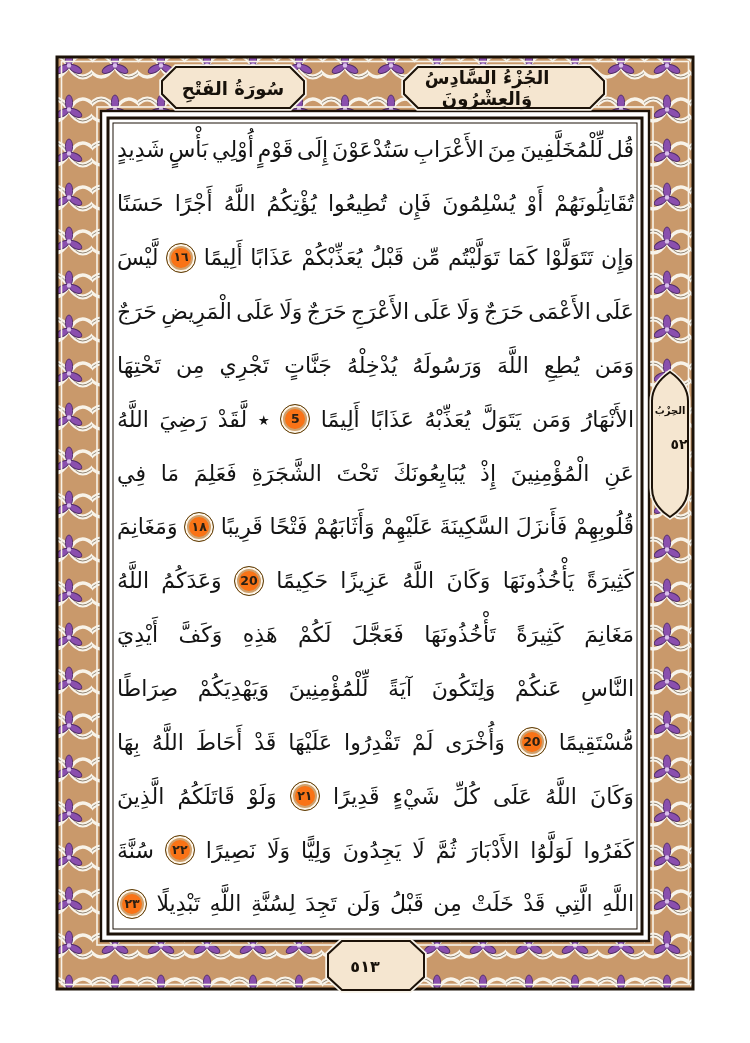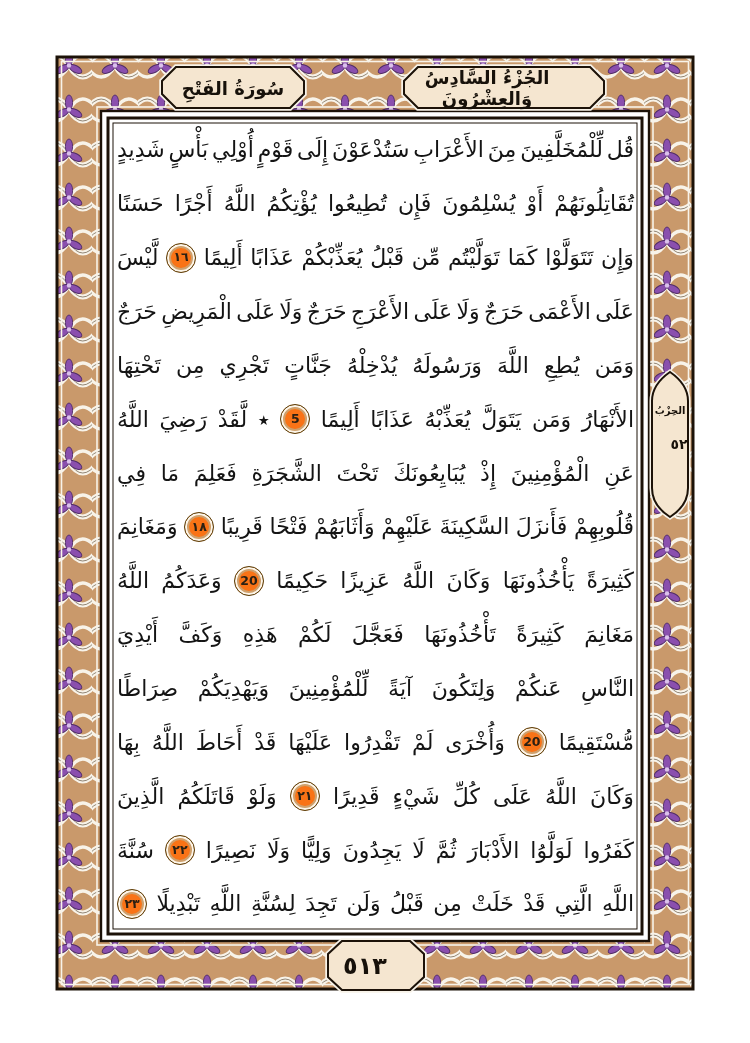--- a/index.html
+++ b/index.html
@@ -13,21 +13,21 @@
   
   .overlay {
     position:absolute; display:flex; align-items:center; justify-content:center;
     direction:rtl; color:#17110a; text-align:center;
   }
   .cartouche-label { font-weight:bold; letter-spacing:0; }
   .surah-label   { left:163px; top:69px;  width:140px; height:38px; font-size:18px;text-align:right; }
   .juz-label     { left:405px; top:69px;  width:164px; height:38px; font-size:18px; }
   .hizb-label    { left:648px; top:396px; width:44px;  height:28px; font-size:10px; font-weight:bold; }
   .hizb-number   { left:648px; top:432px; width:62px;  height:24px; font-size:14px; font-weight:bold; }
-  .page-number   { left:329px; top:944px; width:72px;  height:44px; font-size:24px; font-weight:bold; letter-spacing:4px; }
+  .page-number   { left:329px; top:944px; width:72px;  height:44px; font-size:16px; font-weight:bold; letter-spacing:4px; }
 
   
   .text-block {
     position:absolute; left:117px; top:123px; width:517px; height:808px;
     direction:rtl;
   }
   .qline {
     display:flex; flex-direction:row; justify-content:space-between; align-items:center;
     height:53.86px; direction:rtl;
     font-size:22px; color:#141414; font-weight:500;

